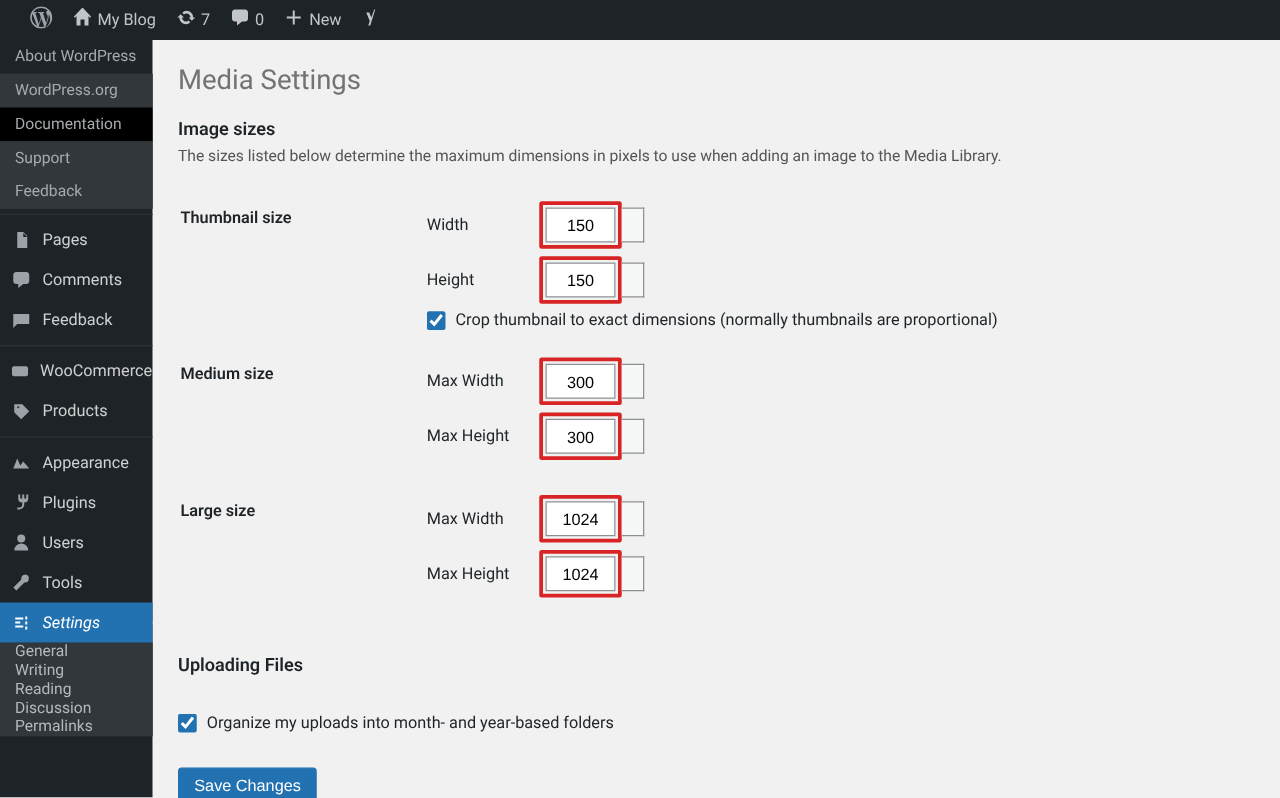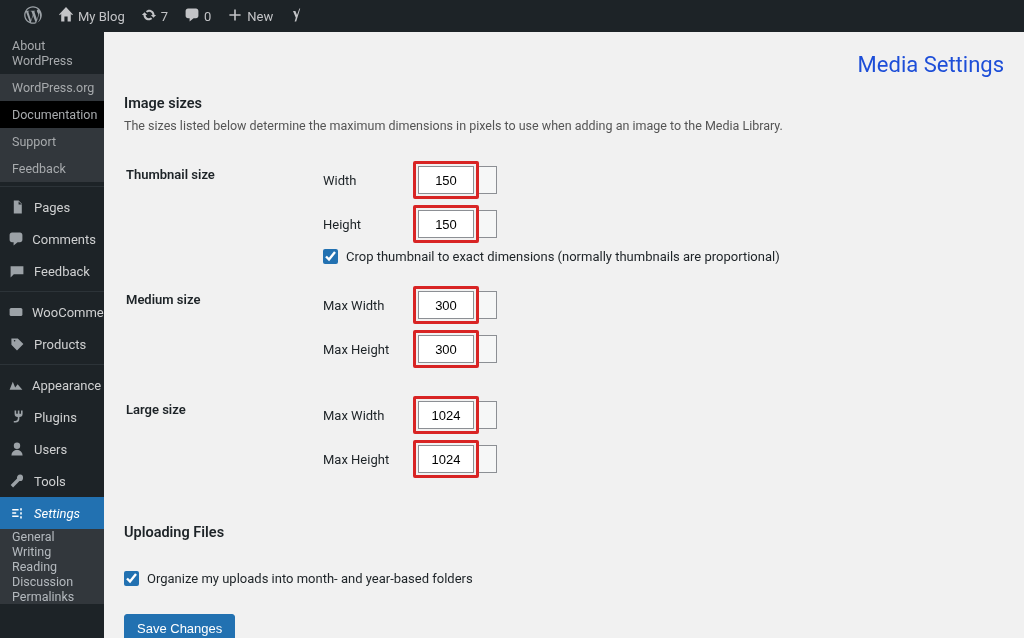--- a/index.html
+++ b/index.html
@@ -8,35 +8,35 @@
 
 .topbar { background: #1d2327; color: #c3c4c7; height: 32px; display: flex; align-items: center; padding: 0 16px; font-size: 13px; }
 .topbar .item { display: flex; align-items: center; gap: 4px; padding: 0 8px; height: 32px; cursor: pointer; color: #c3c4c7; }
 .topbar .wp-logo { color: #9ca2a7; }
 .topbar svg { fill: currentColor; }
 
 
 .wrap { display: flex; height: calc(638px - 32px); }
 
 
-.sidebar { width: 104px; background: #1d2327; color: #c3c4c7; font-size: 13px; display: flex; flex-direction: column; }
+.sidebar { width: 122px; background: #1d2327; color: #c3c4c7; font-size: 13px; display: flex; flex-direction: column; }
 .sidebar .mi { display: flex; align-items: center; gap: 8px; padding: 7px 8px 7px 8px; cursor: pointer; color: #cfd0d1; }
 .sidebar .mi.text-only { padding: 6px 12px; color: #a7aaad; font-size: 12.5px; }
 .sidebar .mi.sub { padding: 0 12px; color: #b4b9be; font-size: 12.5px; background: #32373c; }
 .sidebar .mi.sub.current { color: #fff; font-weight: 600; }
 .sidebar .mi.top.current { background: #2271b1; color: #fff; position: relative; font-style: italic; }
 .sidebar .mi.top.current::after { content: ""; position: absolute; right: -8px; top: 50%; margin-top: -8px; border: 8px solid transparent; border-right-color: #f1f1f1; }
 .sidebar .mi .ic { width: 18px; height: 18px; display: flex; align-items: center; justify-content: center; color: #9ca2a7; }
 .sidebar .mi.top.current .ic { color: #fff; }
 .sidebar .mi .ic svg { width: 16px; height: 16px; fill: currentColor; }
 .sidebar .hr { height: 5px; border-bottom: 1px solid #2c3338; margin-bottom: 4px; }
 
 
 .content { flex: 1; background: #f1f1f1; padding: 14px 20px; overflow-y: auto; }
-.content h1 { font-size: 22px; font-weight: 400; color: #1d4ed8; margin: 6px 0 18px 0; text-align: right; }
+.content h1 { font-size: 22px; font-weight: 400; color: #737373; margin: 6px 0 18px 0; }
 .content h2 { font-size: 14.5px; font-weight: 600; color: #1d2327; margin: 0 0 6px 0; }
 .content p.desc { font-size: 12.5px; color: #555; margin: 0 0 16px 0; }
 .form-table { width: 100%; }
 .form-table tr th { width: 185px; text-align: left; vertical-align: top; padding: 16px 10px 16px 0; font-weight: 600; font-size: 13px; color: #1d2327; }
 .form-table tr td { padding: 10px 10px; vertical-align: middle; font-size: 13px; color: #1d2327; }
 .field-row { display: flex; align-items: center; gap: 0; margin-bottom: 6px; }
 .field-row .lbl { width: 90px; font-size: 13px; color: #1d2327; }
 .num-wrap { display: flex; align-items: center; }
 .num-input { width: 56px; height: 28px; border: 1px solid #8c8f94; background: #fff; text-align: center; padding: 0 3px; font-size: 13px; }
 .spin { width: 18px; height: 28px; border: 1px solid #8c8f94; border-left: none; background: #f6f7f7; display: flex; flex-direction: column; }

